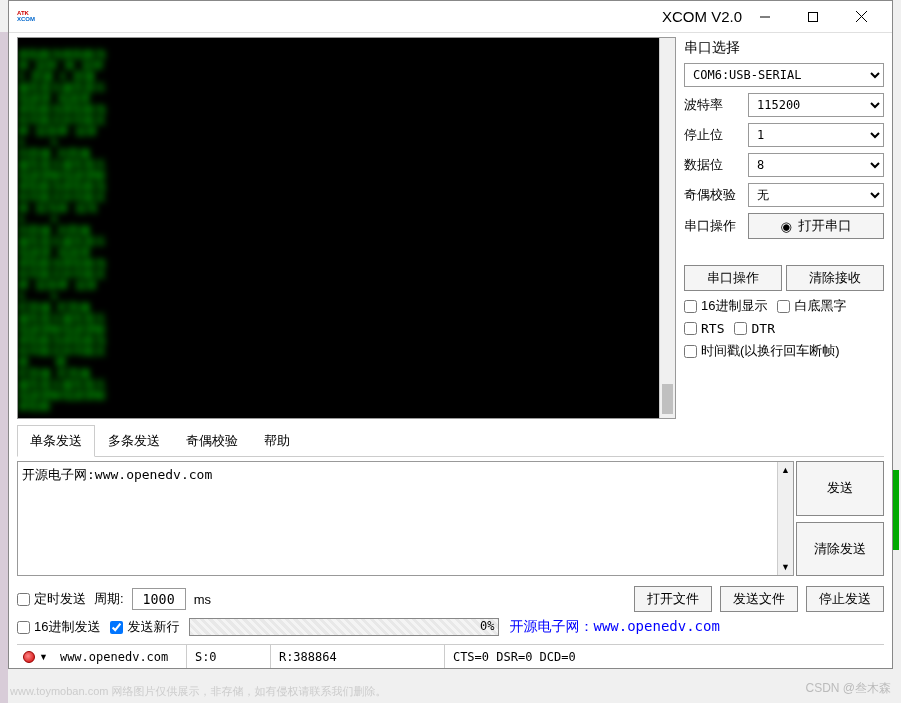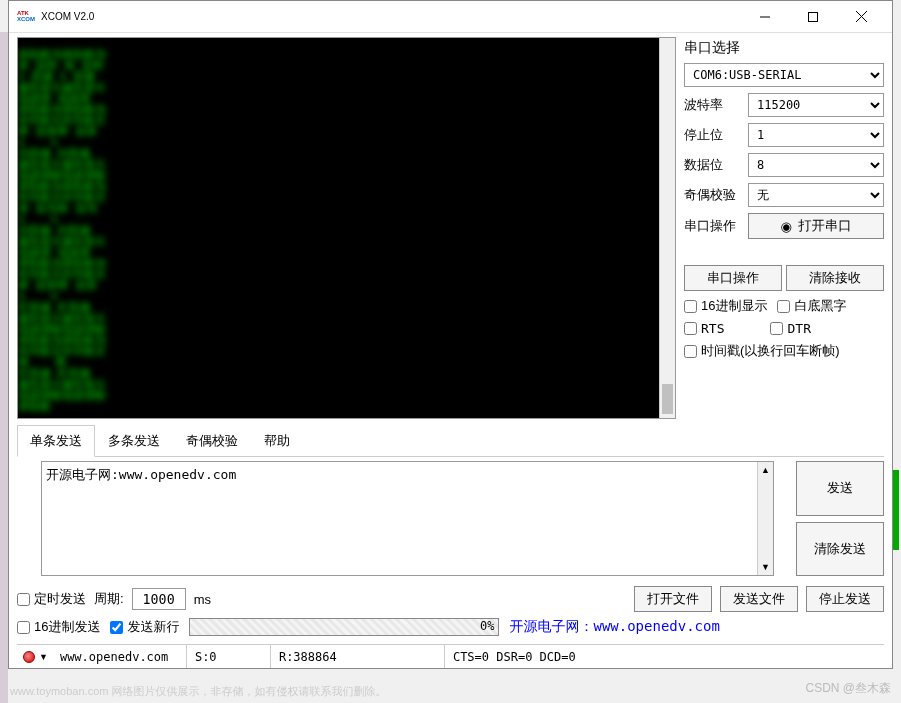--- a/index.html
+++ b/index.html
@@ -2,21 +2,21 @@
 <html><head>
 <meta charset="utf-8">
 <style>
 * { box-sizing: border-box; margin: 0; padding: 0; }
 body { font-family: "Microsoft YaHei", SimSun, sans-serif; font-size: 13px; background: #f0f0f0; width: 901px; height: 703px; overflow: hidden; position: relative; }
 .window { width: 885px; height: 669px; background: #fff; border: 1px solid #888; position: absolute; top: 0; left: 8px; display: flex; flex-direction: column; }
 .titlebar { height: 32px; display: flex; align-items: center; padding: 0 8px; border-bottom: 1px solid #e0e0e0; }
 .app-icon { width: 18px; height: 14px; margin-right: 6px; display:inline-flex; flex-direction:column; font-size:6px; font-weight:bold; line-height:6px; }
 .app-icon span:first-child{color:#c00;}
 .app-icon span:last-child{color:#06c;}
-.titlebar-title { flex: 1; font-size: 10px; }
+.titlebar-title { flex: 1; font-size: 15px; text-align: right; }
 .win-controls { display: flex; gap: 2px; }
 .win-btn { width: 46px; height: 30px; display: flex; align-items: center; justify-content: center; background: transparent; border: none; }
 .main-area { flex: 1; display: flex; flex-direction: column; padding: 4px 8px 0 8px; min-height: 0; }
 .upper { display: flex; gap: 8px; height: 382px; }
 .terminal { flex: 1; background: #000; border: 1px solid #999; overflow: hidden; position: relative; }
 .terminal-content { color: #0f0; font-family: monospace; font-size: 11px; line-height: 11px; white-space: pre; filter: blur(3px); }
 .terminal-content div { opacity: 0.85; }
 .scrollbar { width: 16px; background: #f0f0f0; border-left: 1px solid #ccc; position: absolute; right: 0; top: 0; bottom: 0; }
 .scroll-thumb { background: #c0c0c0; height: 30px; margin: 2px; position:absolute; bottom:2px; left:0; right:0; }
 .side-panel { width: 200px; display: flex; flex-direction: column; gap: 6px; padding-top: 2px; }
@@ -27,21 +27,21 @@
 .btn { height: 26px; border: 1px solid #888; background: #f5f5f5; font-size: 13px; cursor: pointer; }
 .btn-pair { display: flex; gap: 4px; }
 .btn-pair .btn { flex: 1; }
 .open-port-btn { flex: 1; height: 26px; border: 1px solid #888; background: #f5f5f5; display: flex; align-items: center; justify-content: center; gap: 6px; }
 .chk-row { display: flex; align-items: center; gap: 2px; font-size: 13px; }
 .chk-row input { margin-right: 2px; }
 .chk-pair { display: flex; gap: 10px; }
 .tabs { display: flex; border-bottom: 1px solid #ccc; margin-top: 6px; }
 .tab { padding: 6px 12px; font-size: 13px; border: 1px solid transparent; border-bottom: none; margin-bottom: -1px; cursor: pointer; }
 .tab.active { border-color: #ccc; background: #fff; border-bottom: 1px solid #fff; }
-.send-area { display: flex; gap: 22px; height: 116px; margin-top: 4px; margin-left: 24px; }
+.send-area { display: flex; gap: 2px; height: 116px; margin-top: 4px; }
 .send-text-wrap { flex: 1; border: 1px solid #999; display: flex; }
 .send-text { flex: 1; border: none; resize: none; font-family: monospace; font-size: 13px; padding: 4px; outline: none; }
 .send-scroll { width: 16px; background: #f0f0f0; border-left: 1px solid #ccc; position: relative; }
 .send-scroll .up-arrow { position: absolute; top: 0; left: 0; right: 0; height: 16px; display: flex; align-items: center; justify-content: center; font-size: 9px; }
 .send-scroll .down-arrow { position: absolute; bottom: 0; left: 0; right: 0; height: 16px; display: flex; align-items: center; justify-content: center; font-size: 9px; }
 .send-btns { width: 88px; display: flex; flex-direction: column; gap: 6px; }
 .send-btns .btn { flex: 1; }
 .options-row { display: flex; align-items: center; gap: 8px; margin-top: 10px; }
 .options-row .btn { padding: 0 12px; }
 .period-input { width: 54px; height: 22px; border: 1px solid #999; text-align: center; font-family: monospace; }
@@ -145,21 +145,21 @@
           <label class="chk-row">
               <input type="checkbox" style="">
               <span>白底黑字</span>
             </label>
         </div>
         <div class="chk-pair">
           <label class="chk-row" style="font-family:monospace;">
               <input type="checkbox" style="">
               <span>RTS</span>
             </label>
-          <label class="chk-row" style="font-family:monospace;margin-left:36px;">
+          <label class="chk-row" style="font-family:monospace;">
               <input type="checkbox" style="">
               <span>DTR</span>
             </label>
         </div>
         <label class="chk-row">
             <input type="checkbox" style="">
             <span>时间戳(以换行回车断帧)</span>
           </label>
       </div>
     </div>

